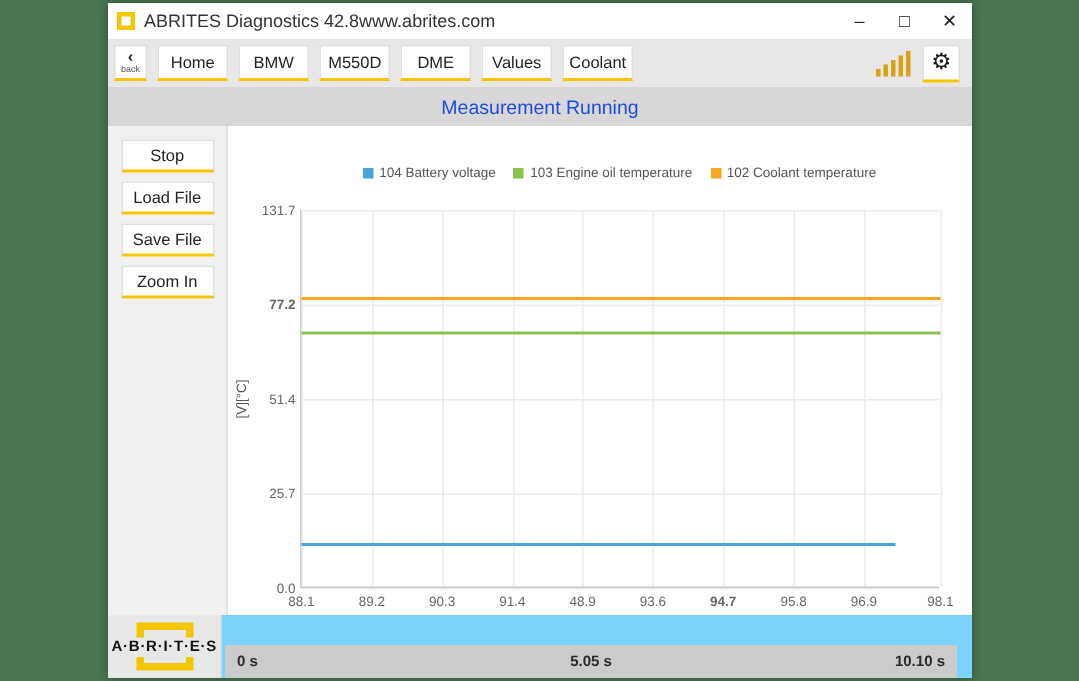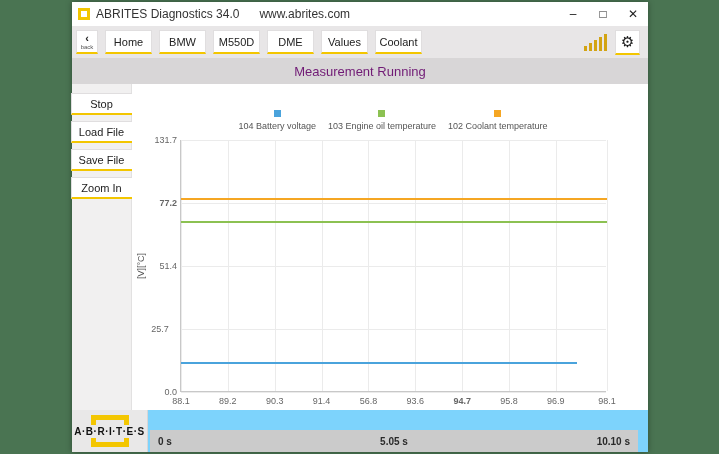--- a/index.html
+++ b/index.html
@@ -8,21 +8,21 @@
 
   .window { position:absolute; left:72px; top:2px; width:576px; height:450px;
             background:#fff; display:flex; flex-direction:column;
             box-shadow:0 0 6px rgba(0,0,0,.35); }
 
   
   .titlebar { height:24px; background:#fff; display:flex; align-items:center;
               padding-left:6px; font-size:12px; color:#333; flex:0 0 auto; }
   .app-icon { width:12px; height:12px; border:3px solid #f3c600; margin-right:6px; flex:0 0 auto; }
   .title-text { white-space:nowrap; }
-  .title-url { margin-left:20px; color:#333; }
+  .title-url { margin-left:0; color:#333; }
   .win-controls { margin-left:auto; display:flex; height:100%; }
   .win-btn { width:30px; display:flex; align-items:center; justify-content:center;
              font-size:12px; color:#222; cursor:default; }
 
   
   .navbar { height:32px; background:#e8e6e7; display:flex; align-items:center;
             padding:0 8px 0 4px; gap:7px; flex:0 0 auto; }
   .btn { background:#fff; border:1px solid #e0dedf; border-bottom:2px solid #f3c600;
          font-size:11px; color:#222; font-family:"Liberation Sans", sans-serif; cursor:pointer; }
   .back-btn { width:22px; height:24px; display:flex; flex-direction:column;
@@ -32,32 +32,32 @@
   .nav-tabs { display:flex; gap:7px; }
   .nav-btn { width:47px; height:24px; }
   .nav-right { margin-left:auto; display:flex; align-items:center; gap:8px; }
   .signal { display:flex; align-items:flex-end; gap:2px; height:18px; }
   .signal i { display:block; width:3px; background:#d3a413; }
   .gear-btn { width:25px; height:25px; font-size:15px; line-height:1;
               display:flex; align-items:center; justify-content:center; color:#1a1a1a; }
 
   
   .header { height:26px; background:#d8d6d7; display:flex; align-items:center;
-            justify-content:center; font-size:13px; color:#701a75; flex:0 0 auto; }
+            justify-content:center; font-size:13px; color:#1d4ed8; flex:0 0 auto; }
 
   
   .main { flex:1 1 auto; display:flex; min-height:0; }
-  .sidebar { width:60px; background:#f1f0f0; border-right:1px solid #e2e1e1;
+  .sidebar { width:80px; background:#f1f0f0; border-right:1px solid #e2e1e1;
              padding-top:9px; display:flex; flex-direction:column; align-items:center; gap:6px; }
   .side-btn { width:62px; height:22px; font-size:11px; }
 
   .chart-region { flex:1 1 auto; position:relative; background:#fff; }
   .legend { position:absolute; left:48px; width:426px; top:26px; display:flex;
             justify-content:center; gap:12px; font-size:9px; color:#555; }
-  .legend-item { display:flex; align-items:center; gap:4px;flex-direction:column; }
+  .legend-item { display:flex; align-items:center; gap:4px; }
   .legend-marker { width:7px; height:7px; display:inline-block; }
 
   .plot-area { position:absolute; left:48px; top:56px; width:426px; height:252px;
                border-left:1px solid #c8c8c8; border-bottom:1px solid #c8c8c8; }
   .gridline-h { position:absolute; left:0; width:100%; height:1px; background:#ebebeb; }
   .gridline-v { position:absolute; top:0; height:100%; width:1px; background:#ebebeb; }
   .ytick { position:absolute; left:-38px; width:34px; text-align:right;
            font-size:9px; color:#666; transform:translateY(-50%); }
   .xtick { position:absolute; top:256px; transform:translateX(-50%);
            font-size:9px; color:#666; }
@@ -83,21 +83,21 @@
   .tl-mid { position:absolute; left:50%; transform:translateX(-50%); }
   .tl-end { margin-left:auto; margin-right:8px; }
 </style>
 </head>
 <body>
 
 <div class="window">
 
   <div class="titlebar">
     <span class="app-icon"></span>
-    <span class="title-text">ABRITES Diagnostics 34.0</span>
+    <span class="title-text">ABRITES Diagnostics 42.8</span>
     <span class="title-url">www.abrites.com</span>
     <span class="win-controls">
       <span class="win-btn">–</span>
       <span class="win-btn">□</span>
       <span class="win-btn">✕</span>
     </span>
   </div>
 
   <div class="navbar">
     <button class="btn back-btn">
@@ -153,37 +153,37 @@
             <span>102 Coolant temperature</span>
           </span>
         </div>
       <div class="y-axis-title">
         <span>[V][°C]</span>
       </div>
       <div class="plot-area">
           <div class="gridline-h" style="top: 252px;"></div>
           <div class="ytick" style="top: 252px;">0.0</div>
           <div class="gridline-h" style="top: 189.061px;"></div>
-          <div class="ytick" style="top: 189.061px; text-align: center;">25.7</div>
+          <div class="ytick" style="top: 189.061px;">25.7</div>
           <div class="gridline-h" style="top: 126.122px;"></div>
           <div class="ytick" style="top: 126.122px;">51.4</div>
           <div class="gridline-h" style="top: 62.9388px;"></div>
           <div class="ytick" style="top: 62.9388px; font-weight: bold;">77.2</div>
           <div class="gridline-h" style="top: 0px;"></div>
           <div class="ytick" style="top: 0px;">131.7</div>
           <div class="gridline-v" style="left: 0px;"></div>
           <div class="xtick" style="left: 0px;">88.1</div>
           <div class="gridline-v" style="left: 46.86px;"></div>
           <div class="xtick" style="left: 46.86px;">89.2</div>
           <div class="gridline-v" style="left: 93.72px;"></div>
           <div class="xtick" style="left: 93.72px;">90.3</div>
           <div class="gridline-v" style="left: 140.58px;"></div>
           <div class="xtick" style="left: 140.58px;">91.4</div>
           <div class="gridline-v" style="left: 187.44px;"></div>
-          <div class="xtick" style="left: 187.44px;">56.8</div>
+          <div class="xtick" style="left: 187.44px;">48.9</div>
           <div class="gridline-v" style="left: 234.3px;"></div>
           <div class="xtick" style="left: 234.3px;">93.6</div>
           <div class="gridline-v" style="left: 281.16px;"></div>
           <div class="xtick" style="left: 281.16px; font-weight: bold;">94.7</div>
           <div class="gridline-v" style="left: 328.02px;"></div>
           <div class="xtick" style="left: 328.02px;">95.8</div>
           <div class="gridline-v" style="left: 374.88px;"></div>
           <div class="xtick" style="left: 374.88px;">96.9</div>
           <div class="gridline-v" style="left: 426px;"></div>
           <div class="xtick" style="left: 426px;">98.1</div>

